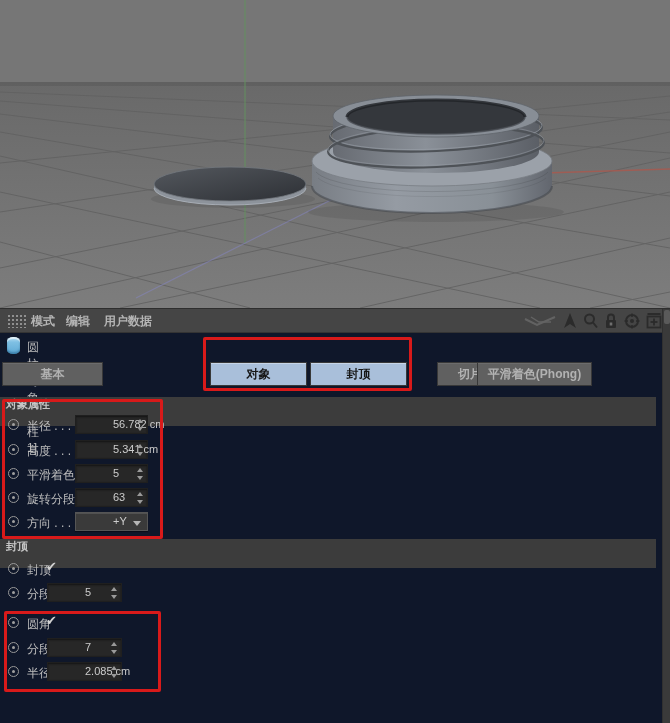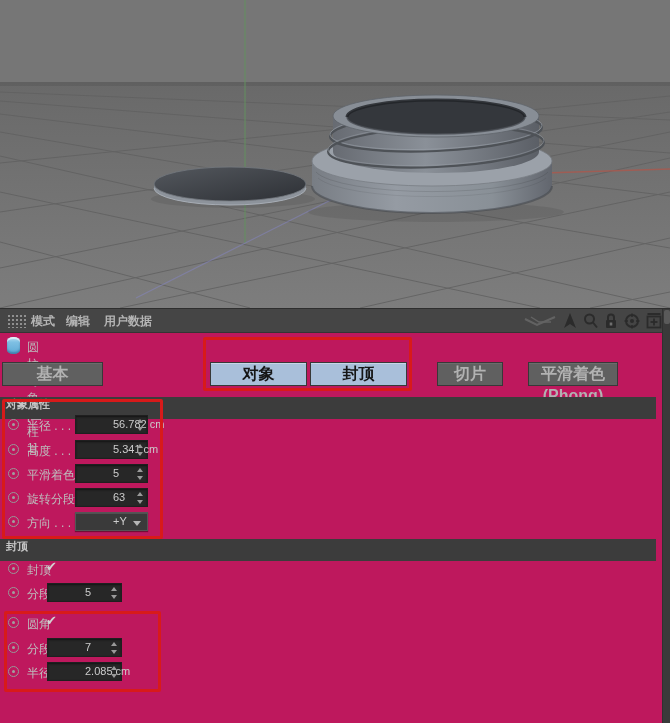--- a/index.html
+++ b/index.html
@@ -4,46 +4,46 @@
 <style>
   html,body{margin:0;padding:0;background:#2b2b2b;}
   *{box-sizing:border-box;font-family:"Liberation Sans","DejaVu Sans",sans-serif;}
   .stage{position:relative;width:670px;height:723px;overflow:hidden;background:#4a4a4a;}
 
   
   .viewport{position:absolute;left:0;top:0;width:670px;height:308px;background:#767676;}
   .viewport svg{display:block;}
 
   
-  .panel{position:absolute;left:0;top:308px;width:670px;height:415px;background:#be185d;border-top:1px solid #2e2e2e;}
+  .panel{position:absolute;left:0;top:308px;width:670px;height:415px;background:#0f172a;border-top:1px solid #2e2e2e;}
 
   .menubar{position:absolute;left:0;top:0;width:670px;height:24px;background:#454545;border-bottom:1px solid #343434;}
   .grip{position:absolute;left:7px;top:5px;width:20px;height:14px;
         background-image:radial-gradient(#909090 1px, transparent 1.2px);
         background-size:4px 4px;background-position:0 0;}
   .menuitem{position:absolute;top:4px;font-size:12px;font-weight:bold;color:#b4b4b4;cursor:default;}
   .mi0{left:31px;} .mi1{left:66px;} .mi2{left:104px;}
   .menuicons{position:absolute;right:8px;top:2px;height:20px;display:flex;align-items:center;gap:6px;}
   .menuicons svg{display:block;}
 
   .titlerow{position:absolute;left:0;top:26px;height:24px;}
   .cylicon{position:absolute;left:7px;top:2px;width:13px;height:17px;border-radius:6px/4px;
            background:linear-gradient(180deg,#bfe2f3 0%,#7fc0e4 30%,#5ea9d4 100%);
            box-shadow:inset 0 2px 0 rgba(255,255,255,.55), inset 0 -2px 2px rgba(0,60,100,.35);}
   .objtitle{position:absolute;left:27px;top:4px;font-size:12px;color:#bcbcbc;}
 
   .tab{position:absolute;top:53px;height:24px;border:1px solid #383838;background:#606060;
-       color:#b2b2b2;font-size:16px;font-weight:bold;text-align:center;line-height:22px;cursor:default;
+       color:#b2b2b2;font-size:12px;font-weight:bold;text-align:center;line-height:22px;cursor:default;
        box-shadow:inset 0 1px 0 rgba(255,255,255,.08);}
   .tab.active{background:#a9bfda;color:#161616;box-shadow:inset 0 1px 0 rgba(255,255,255,.35);}
   .t0{left:2px;width:101px;} .t1{left:105px;width:101px;}
   .t2{left:210px;width:97px;} .t3{left:310px;width:97px;}
-  .t4{left:437px;width:66px;} .t5{left:528px;width:90px;}
-
-  .sechead{position:absolute;left:0;width:656px;height:22px;background:#3c3c3c;
+  .t4{left:437px;width:66px;} .t5{left:477px;width:115px;}
+
+  .sechead{position:absolute;left:0;width:656px;height:29px;background:#3c3c3c;
            color:#c6c6c6;font-size:11px;font-weight:bold;line-height:14px;padding-left:6px;}
   .sh1{top:88px;} .sh2{top:230px;}
 
   .row{position:absolute;left:0;height:22px;width:300px;}
   .kf{position:absolute;left:8px;top:5px;width:11px;height:11px;border:1px solid #989898;border-radius:50%;}
   .kf i{position:absolute;left:3px;top:3px;width:3px;height:3px;border-radius:50%;background:#a0a0a0;}
   .lbl{position:absolute;left:27px;top:4px;font-size:12px;color:#bdbdbd;white-space:nowrap;}
   .field{position:absolute;top:1px;height:19px;background:#272727;border:1px solid #1f1f1f;
          box-shadow:inset 0 1px 2px rgba(0,0,0,.5);}
   .field .val{position:absolute;left:6px;top:2px;font-size:11px;color:#cccccc;white-space:nowrap;padding-left:31px;}

